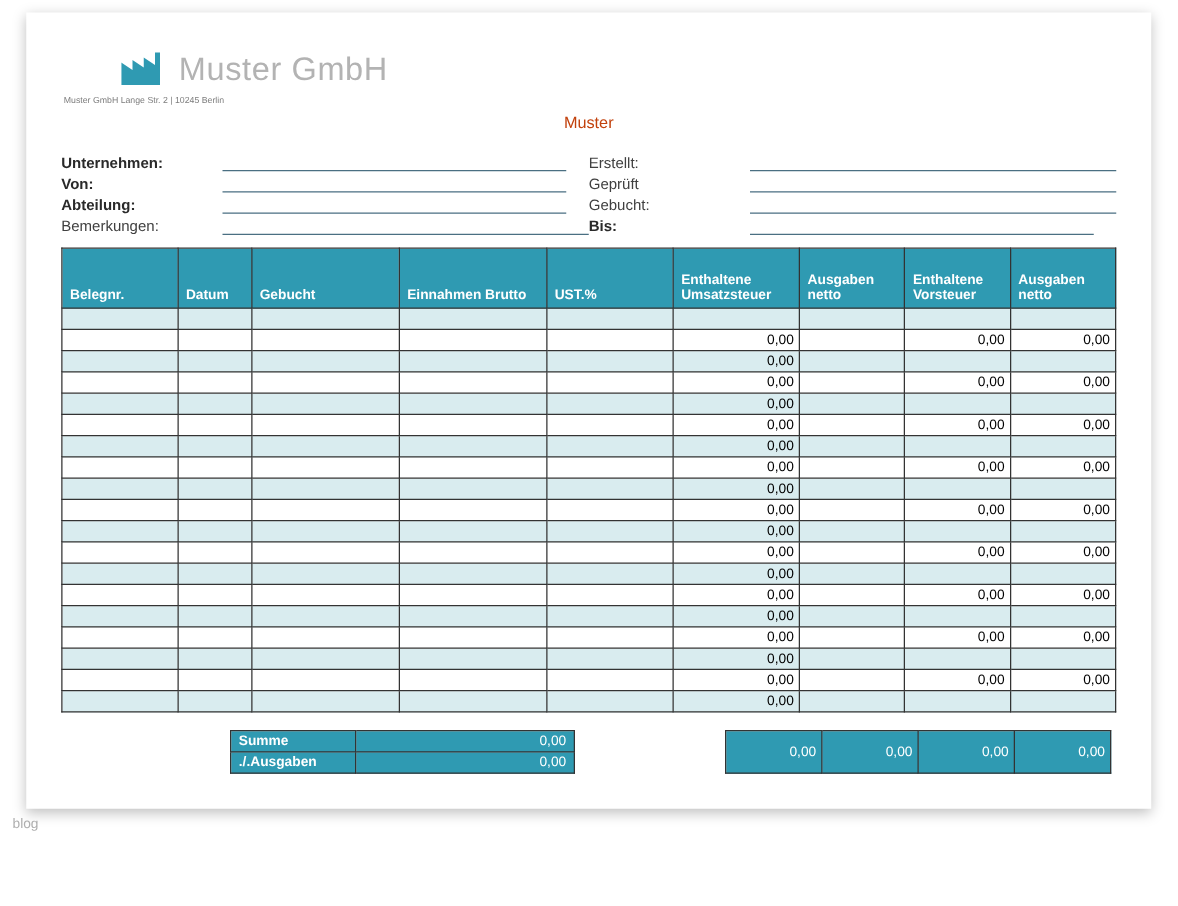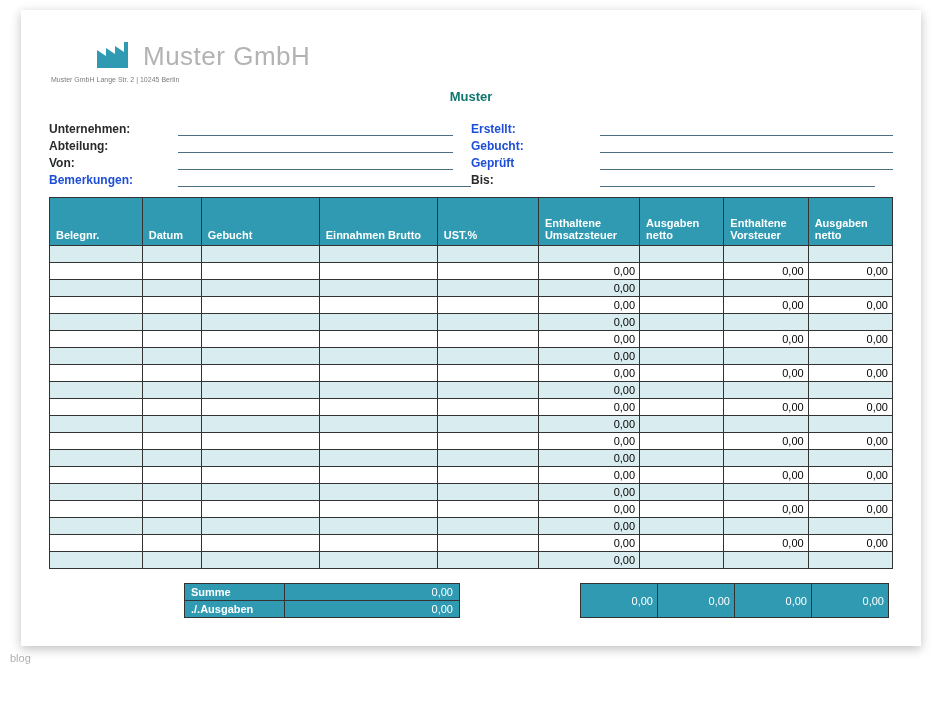--- a/index.html
+++ b/index.html
@@ -15,45 +15,45 @@
     background: #fff;
     box-shadow: 0 3px 10px rgba(0,0,0,0.25);
     padding: 30px 28px 28px 28px;
     position: relative;
   }
   .tag {
     font-size: 11px;
     color: #b0b0b0;
     margin-top: 6px;
   }
-  .brand-row { display:flex; align-items:center;padding-left:48px; }
+  .brand-row { display:flex; align-items:flex-start;padding-left:48px; }
   .brand-text {
     font-size: 26px;
     color: #b3b3b3;
     font-weight: 400;
     letter-spacing: .5px;
   }
   .logo-icon { margin-right: 10px; }
   .company-addr {
     font-size: 7px;
     color: #7d7d7d;
     margin-top: 4px;
     margin-left: 2px;
   }
-  .muster { text-align:center; font-size:13px; color:#0f766e; font-weight:700; margin: 6px 0 18px 0;}
+  .muster { text-align:center; font-size:13px; color:#c2410c; font-weight:400; margin: 6px 0 18px 0;}
   .meta {
     font-size: 12px;
     color: #333;
     margin-bottom: 10px;
   }
   .meta-row { display:flex; margin-bottom:3px; }
   .meta-col { display:flex; flex:1;gap:33px; }
   .meta-label { width: 96px; font-weight:700; color:#2a2a2a; }
   .meta-line { flex:1; border-bottom:1px solid #4a6f82; height:14px; margin-right:18px;}
-  .meta-label2 { width: 96px; font-weight:700; color:#1d4ed8; }
+  .meta-label2 { width: 96px; font-weight:400; color:#404040; }
   .meta-line2 { flex:1; border-bottom:1px solid #4a6f82; height:14px; }
 
   table.sheet {
     border-collapse: collapse;
     width: 100%;
     font-size: 11px;
     table-layout: fixed;
   }
   table.sheet th {
     background: #2f9ab2;
@@ -132,35 +132,35 @@
             <span class="meta-label">Unternehmen:</span>
             <span class="meta-line"></span>
           </div>
           <div class="meta-col">
             <span class="meta-label2">Erstellt:</span>
             <span class="meta-line2"></span>
           </div>
         </div>
         <div class="meta-row">
           <div class="meta-col">
+            <span class="meta-label">Von:</span>
+            <span class="meta-line"></span>
+          </div>
+          <div class="meta-col">
+            <span class="meta-label2">Geprüft</span>
+            <span class="meta-line2"></span>
+          </div>
+        </div>
+        <div class="meta-row">
+          <div class="meta-col">
             <span class="meta-label">Abteilung:</span>
             <span class="meta-line"></span>
           </div>
           <div class="meta-col">
             <span class="meta-label2">Gebucht:</span>
-            <span class="meta-line2"></span>
-          </div>
-        </div>
-        <div class="meta-row">
-          <div class="meta-col">
-            <span class="meta-label">Von:</span>
-            <span class="meta-line"></span>
-          </div>
-          <div class="meta-col">
-            <span class="meta-label2">Geprüft</span>
             <span class="meta-line2"></span>
           </div>
         </div>
         <div class="meta-row">
           <div class="meta-col">
             <span class="meta-label2">Bemerkungen:</span>
             <span class="meta-line2"></span>
           </div>
           <div class="meta-col">
             <span class="meta-label">Bis:</span>

